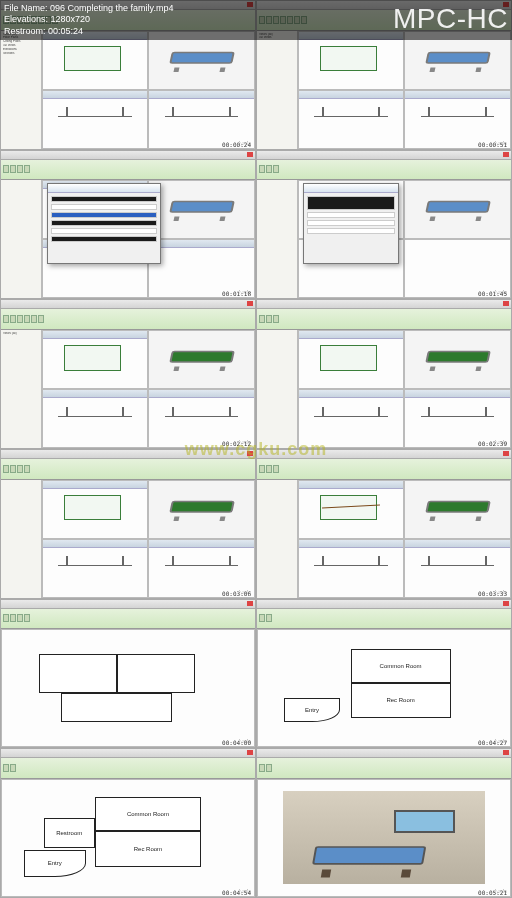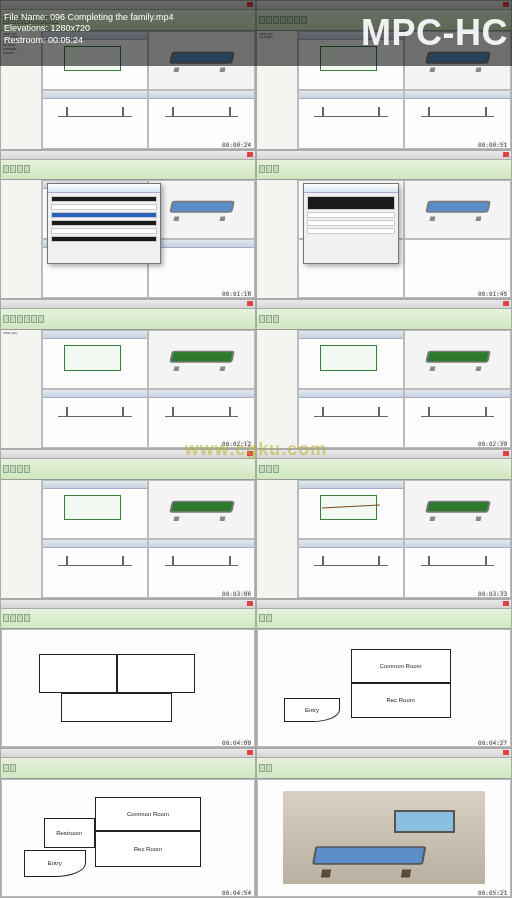--- a/index.html
+++ b/index.html
@@ -8,32 +8,32 @@
     height: 898px;
     font-family: Arial, sans-serif;
     background: #fff;
     position: relative;
     overflow: hidden;
   }
   .header {
     background: rgba(0,0,0,0.55);
     color: #fff;
     font-size: 9px;
-    padding: 12px 4px;
+    padding: 3px 4px;
     position: absolute;
     top: 0; left: 0; right: 0;
     display: flex;
     justify-content: space-between;
     z-index: 10;
   }
   .header-left { display: flex; flex-direction: column; line-height: 1.25; }
   .header-right {
-    font-size: 36px;
+    font-size: 28px;
     font-family: "Arial Narrow", Arial, sans-serif;
-    font-weight: 700;
+    font-weight: 400;
     letter-spacing: 0.5px;
     color: rgba(255,255,255,0.9);
     align-self: flex-start;
   }
   .grid {
     display: grid;
     grid-template-columns: 1fr 1fr;
     width: 100%;
     height: 100%;
   }

